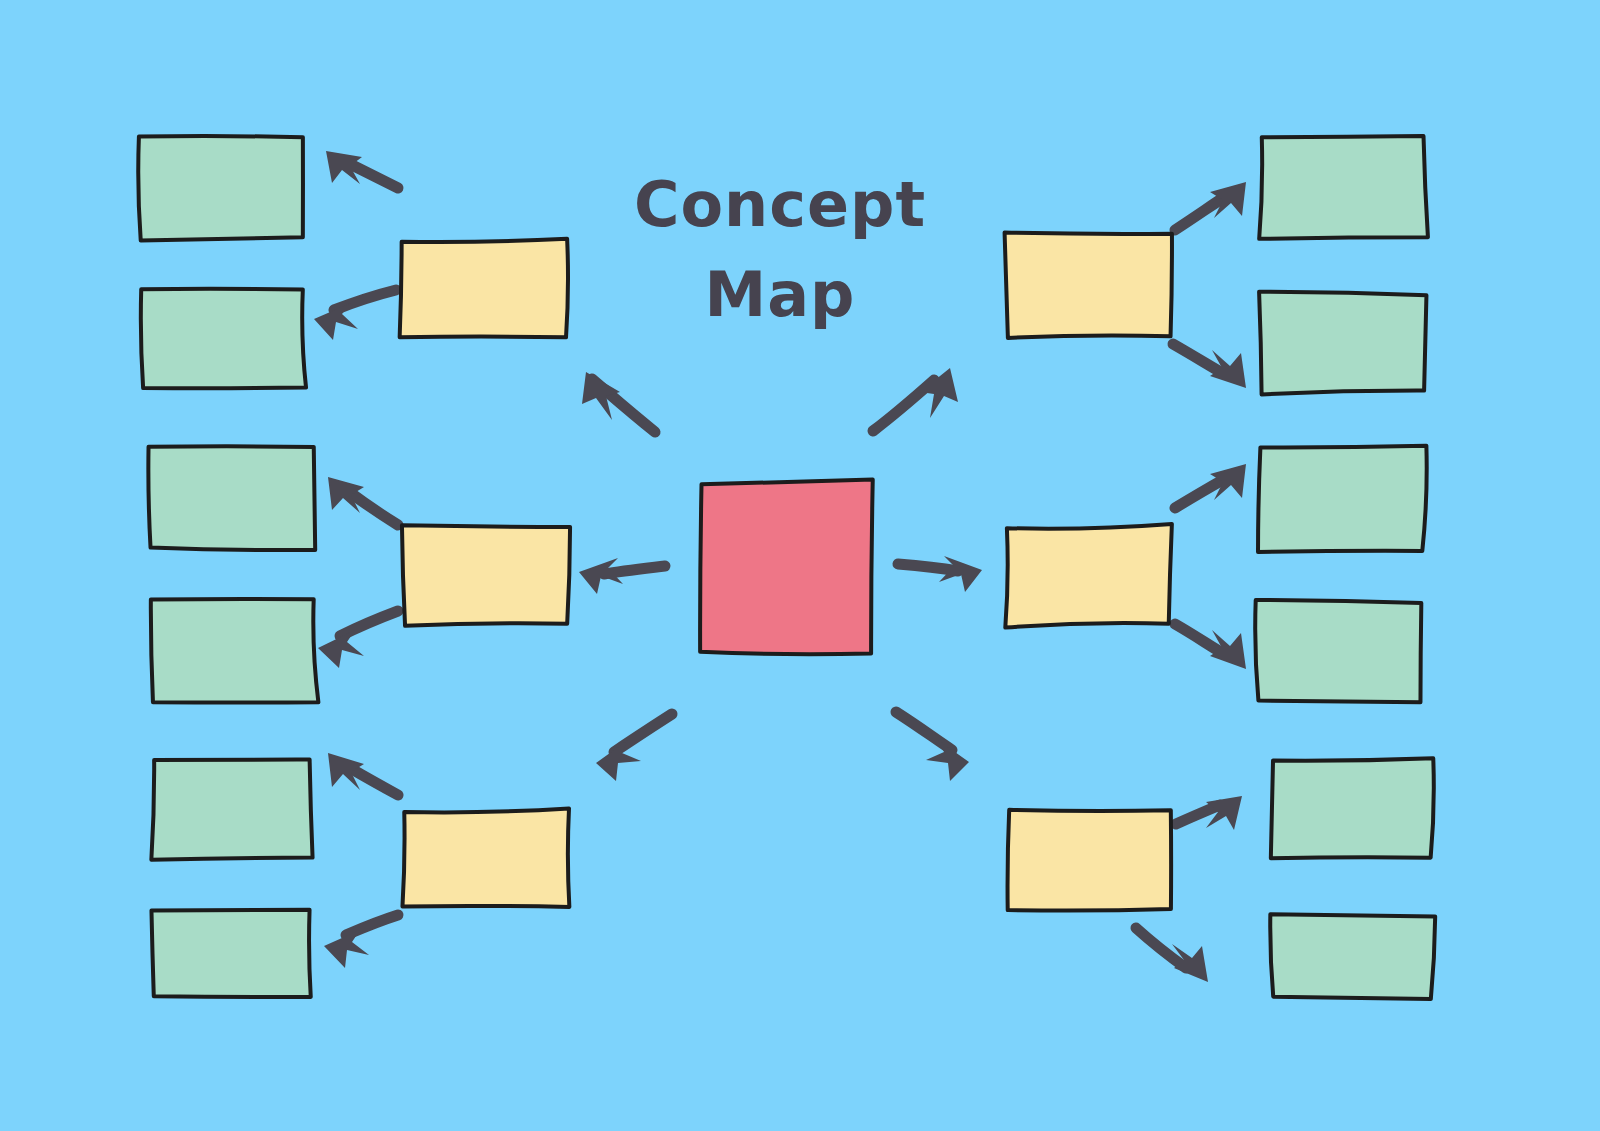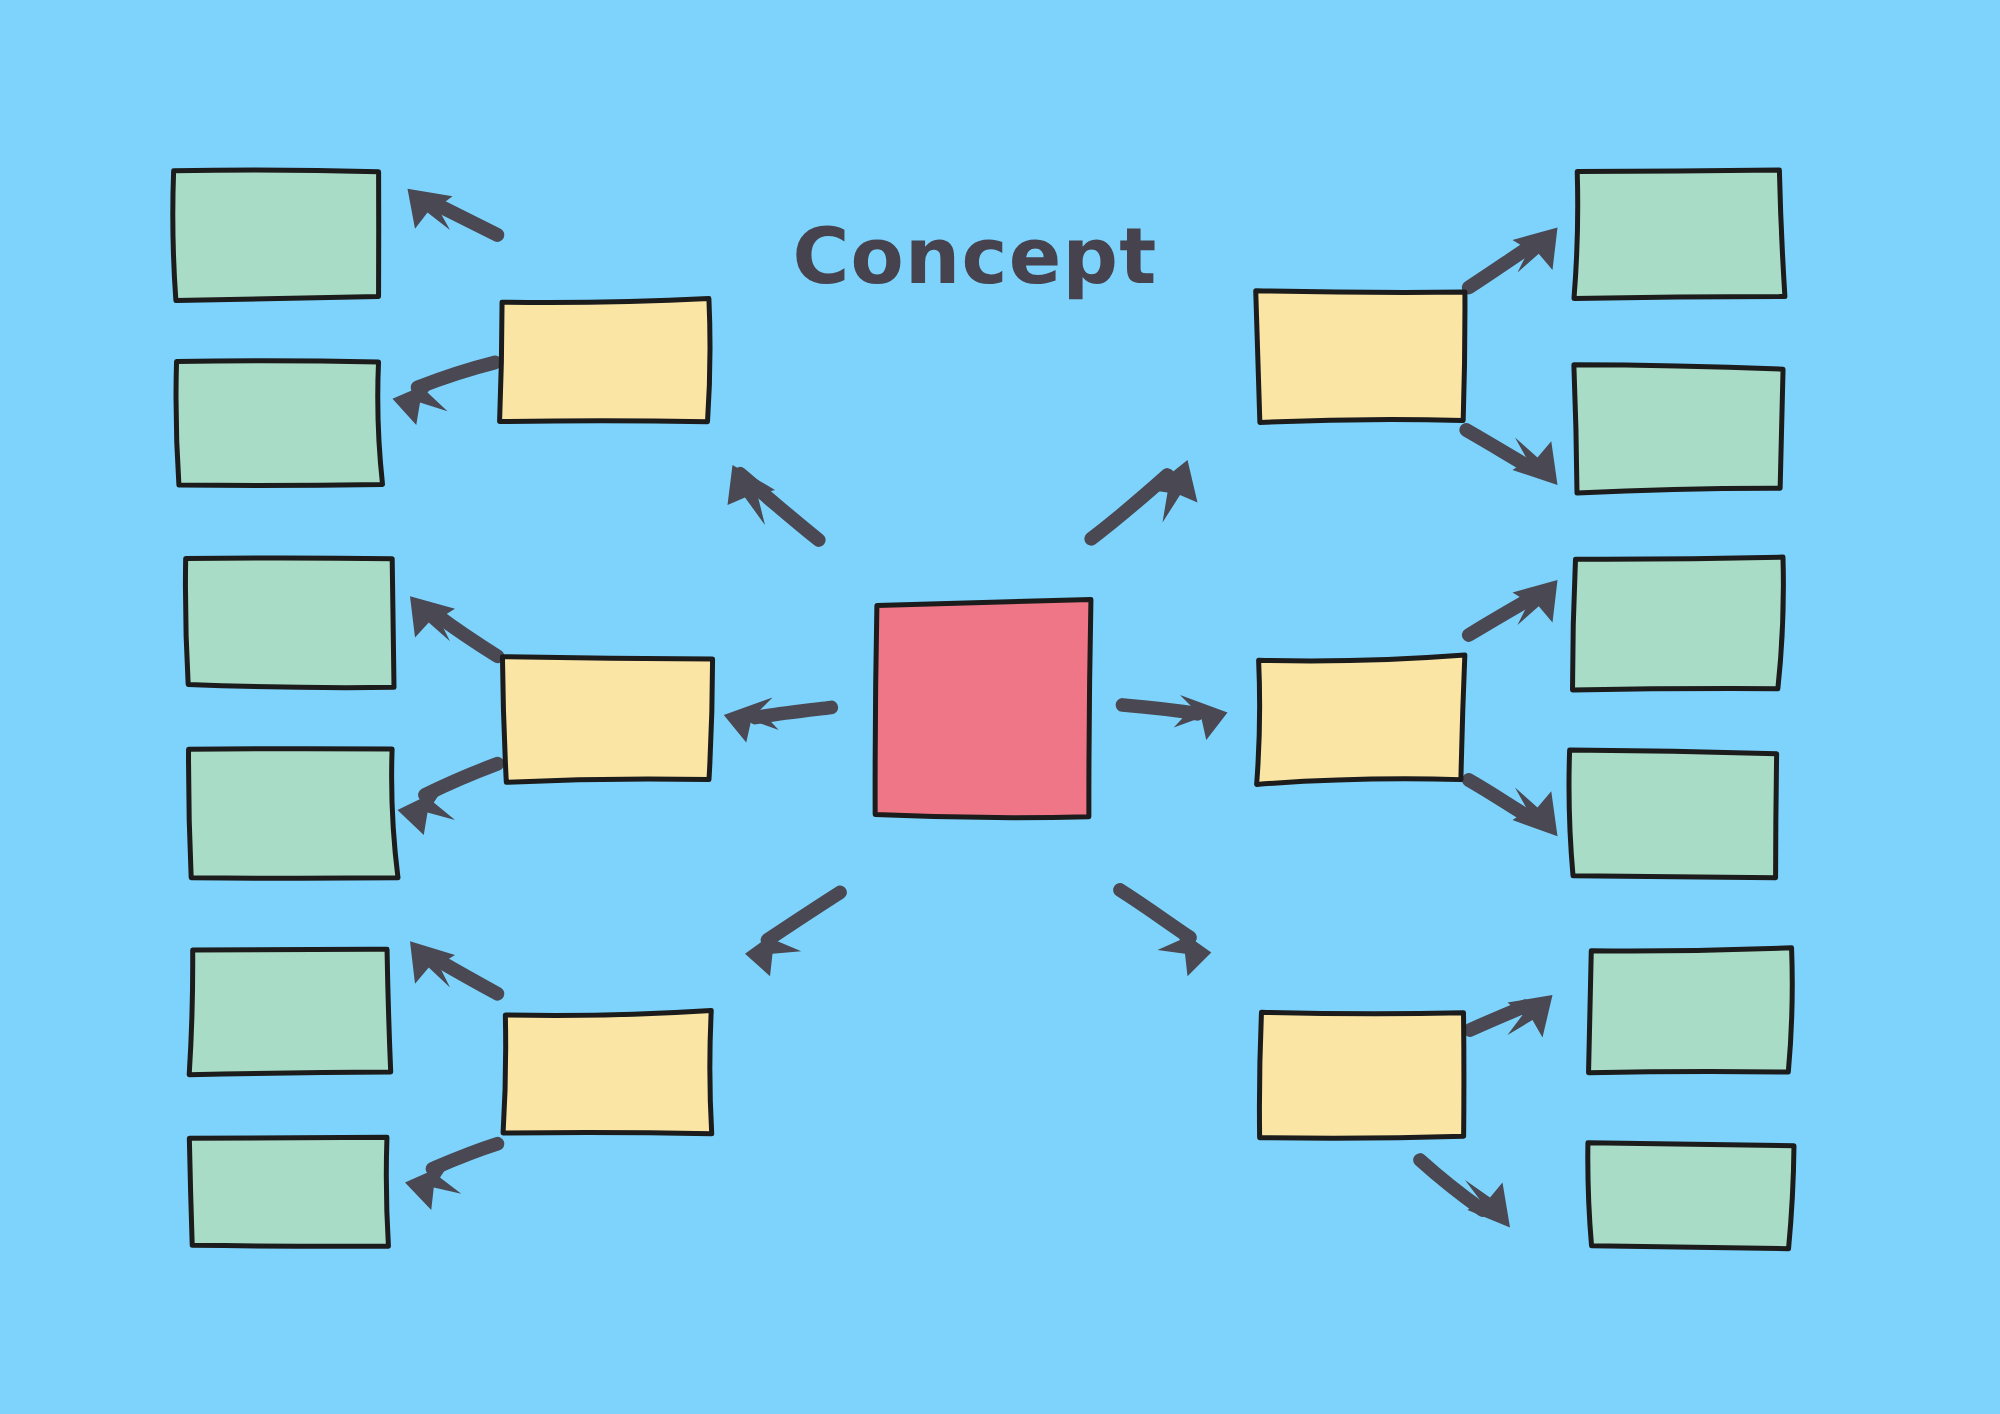--- a/index.html
+++ b/index.html
@@ -266,16 +266,17 @@
         <svg viewBox="0 0 173 176" preserveAspectRatio="none">
           <path d="M 1.5130958504801097,4.361111111111111 Q 87.13207304526749,1.9309627914951988 172.75105024005487,-0.4251114540466392 Q 170.99813528806584,86.48167438271605 171.09497170781893,173.38846021947873 Q 85.61003943758573,175.58309756515774 0.12510716735253768,171.67836934156378 Q -0.108346193415638,88.01974022633745 1.5130958504801097,4.361111111111111 Z" fill="#EE7687" stroke="#1c1c1c" stroke-width="4" stroke-linejoin="round" stroke-linecap="round"></path>
         </svg>
         <div class="node-label"></div>
       </div>
     </div>
 
   <div class="layer" id="title-layer">
     <div class="title">
       <span class="line">Concept</span>
+      <span class="line">Map</span>
     </div>
   </div>
 
 </div>
 
 </body></html>

